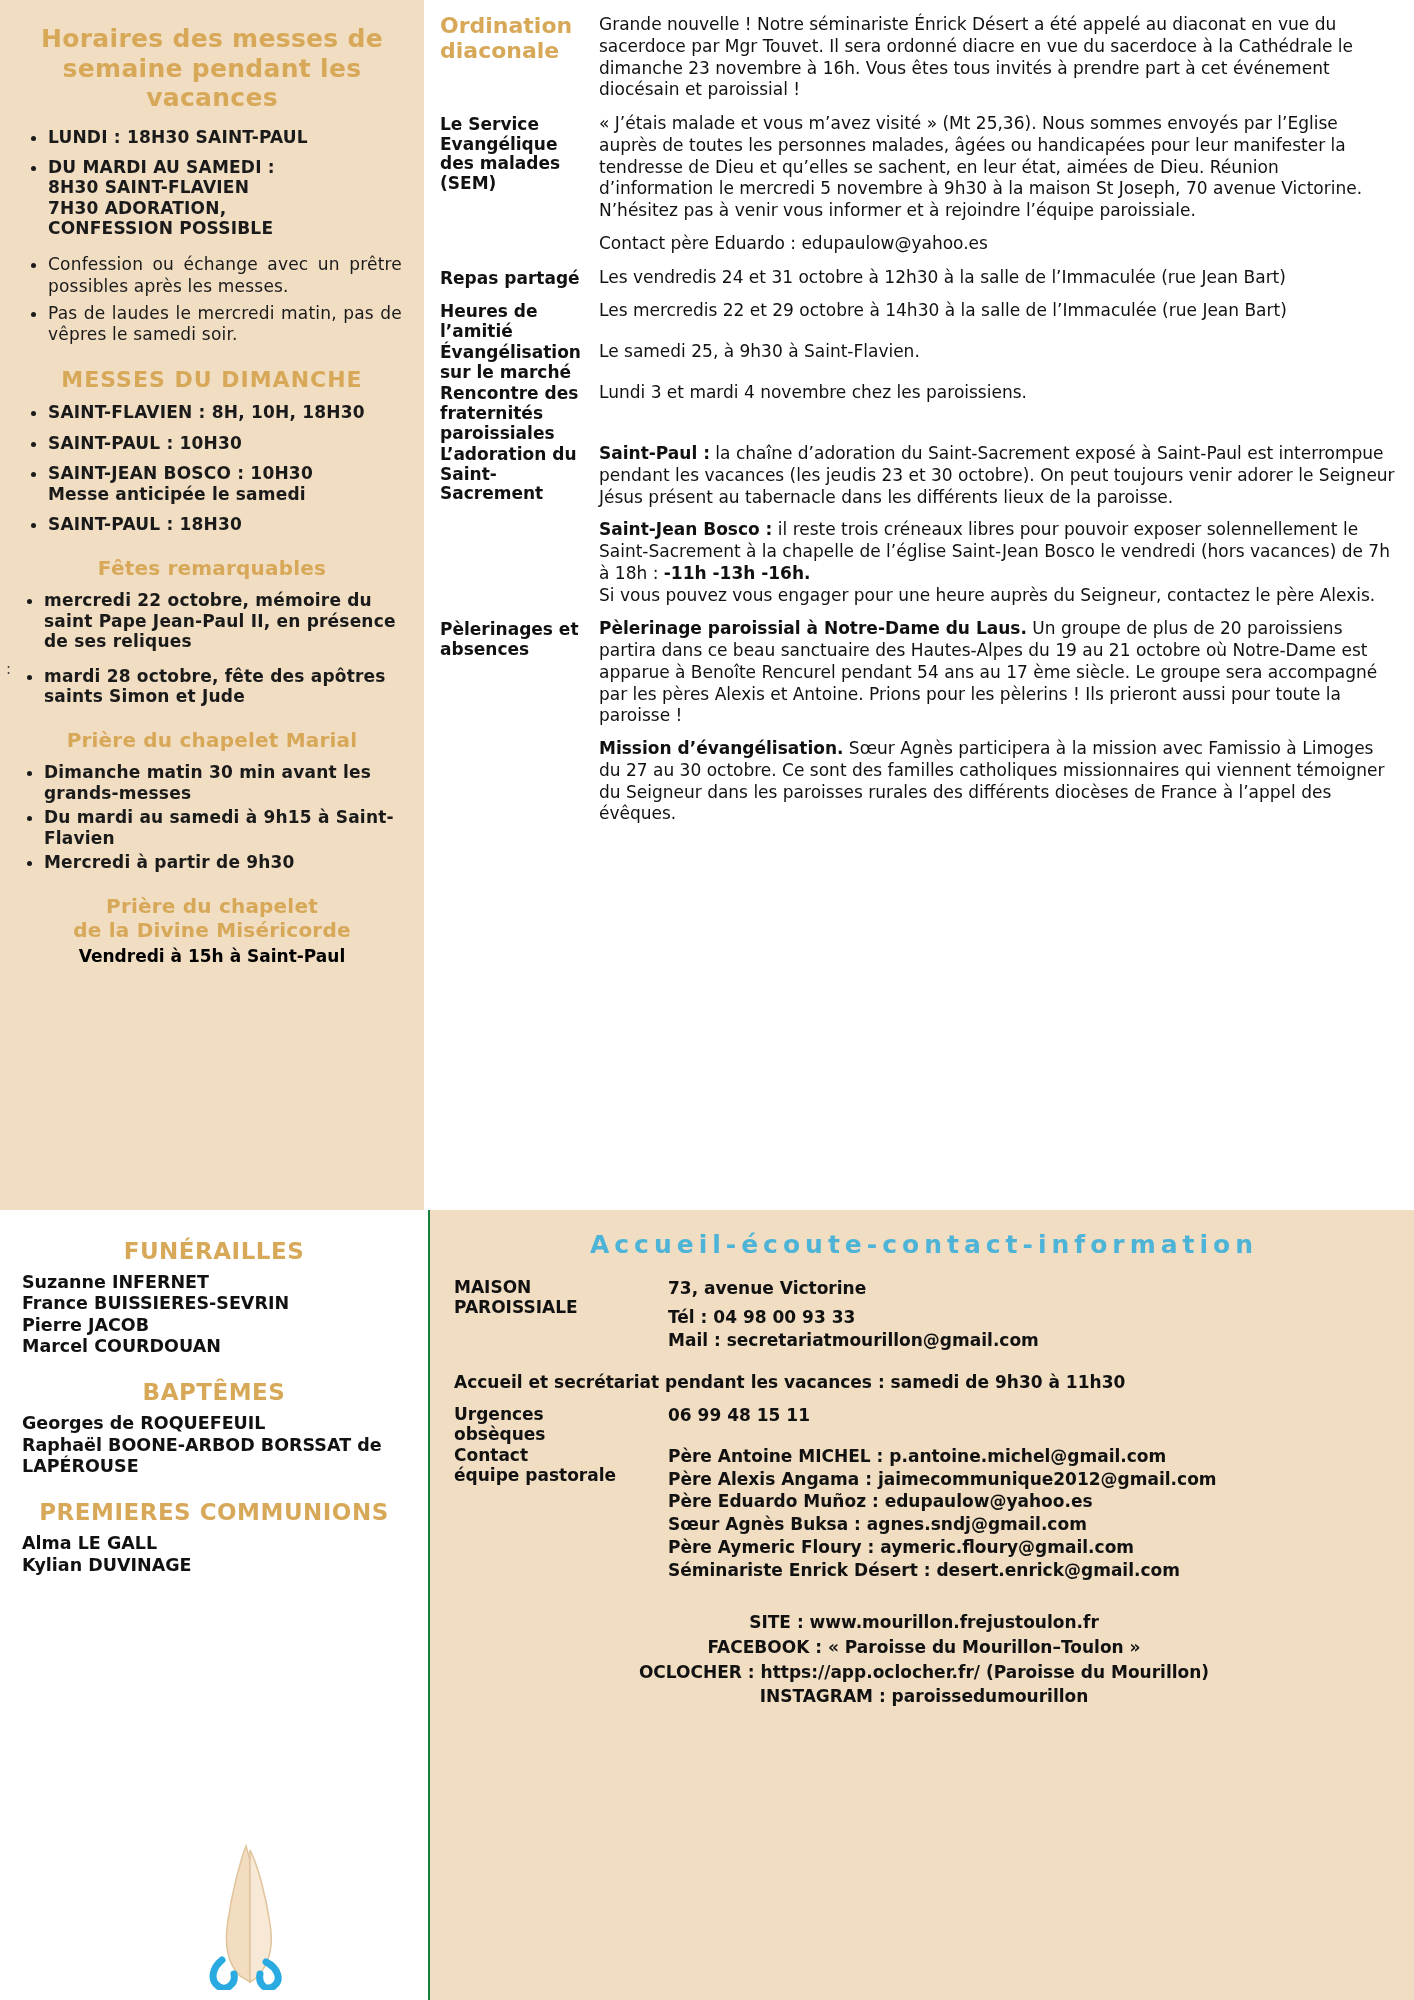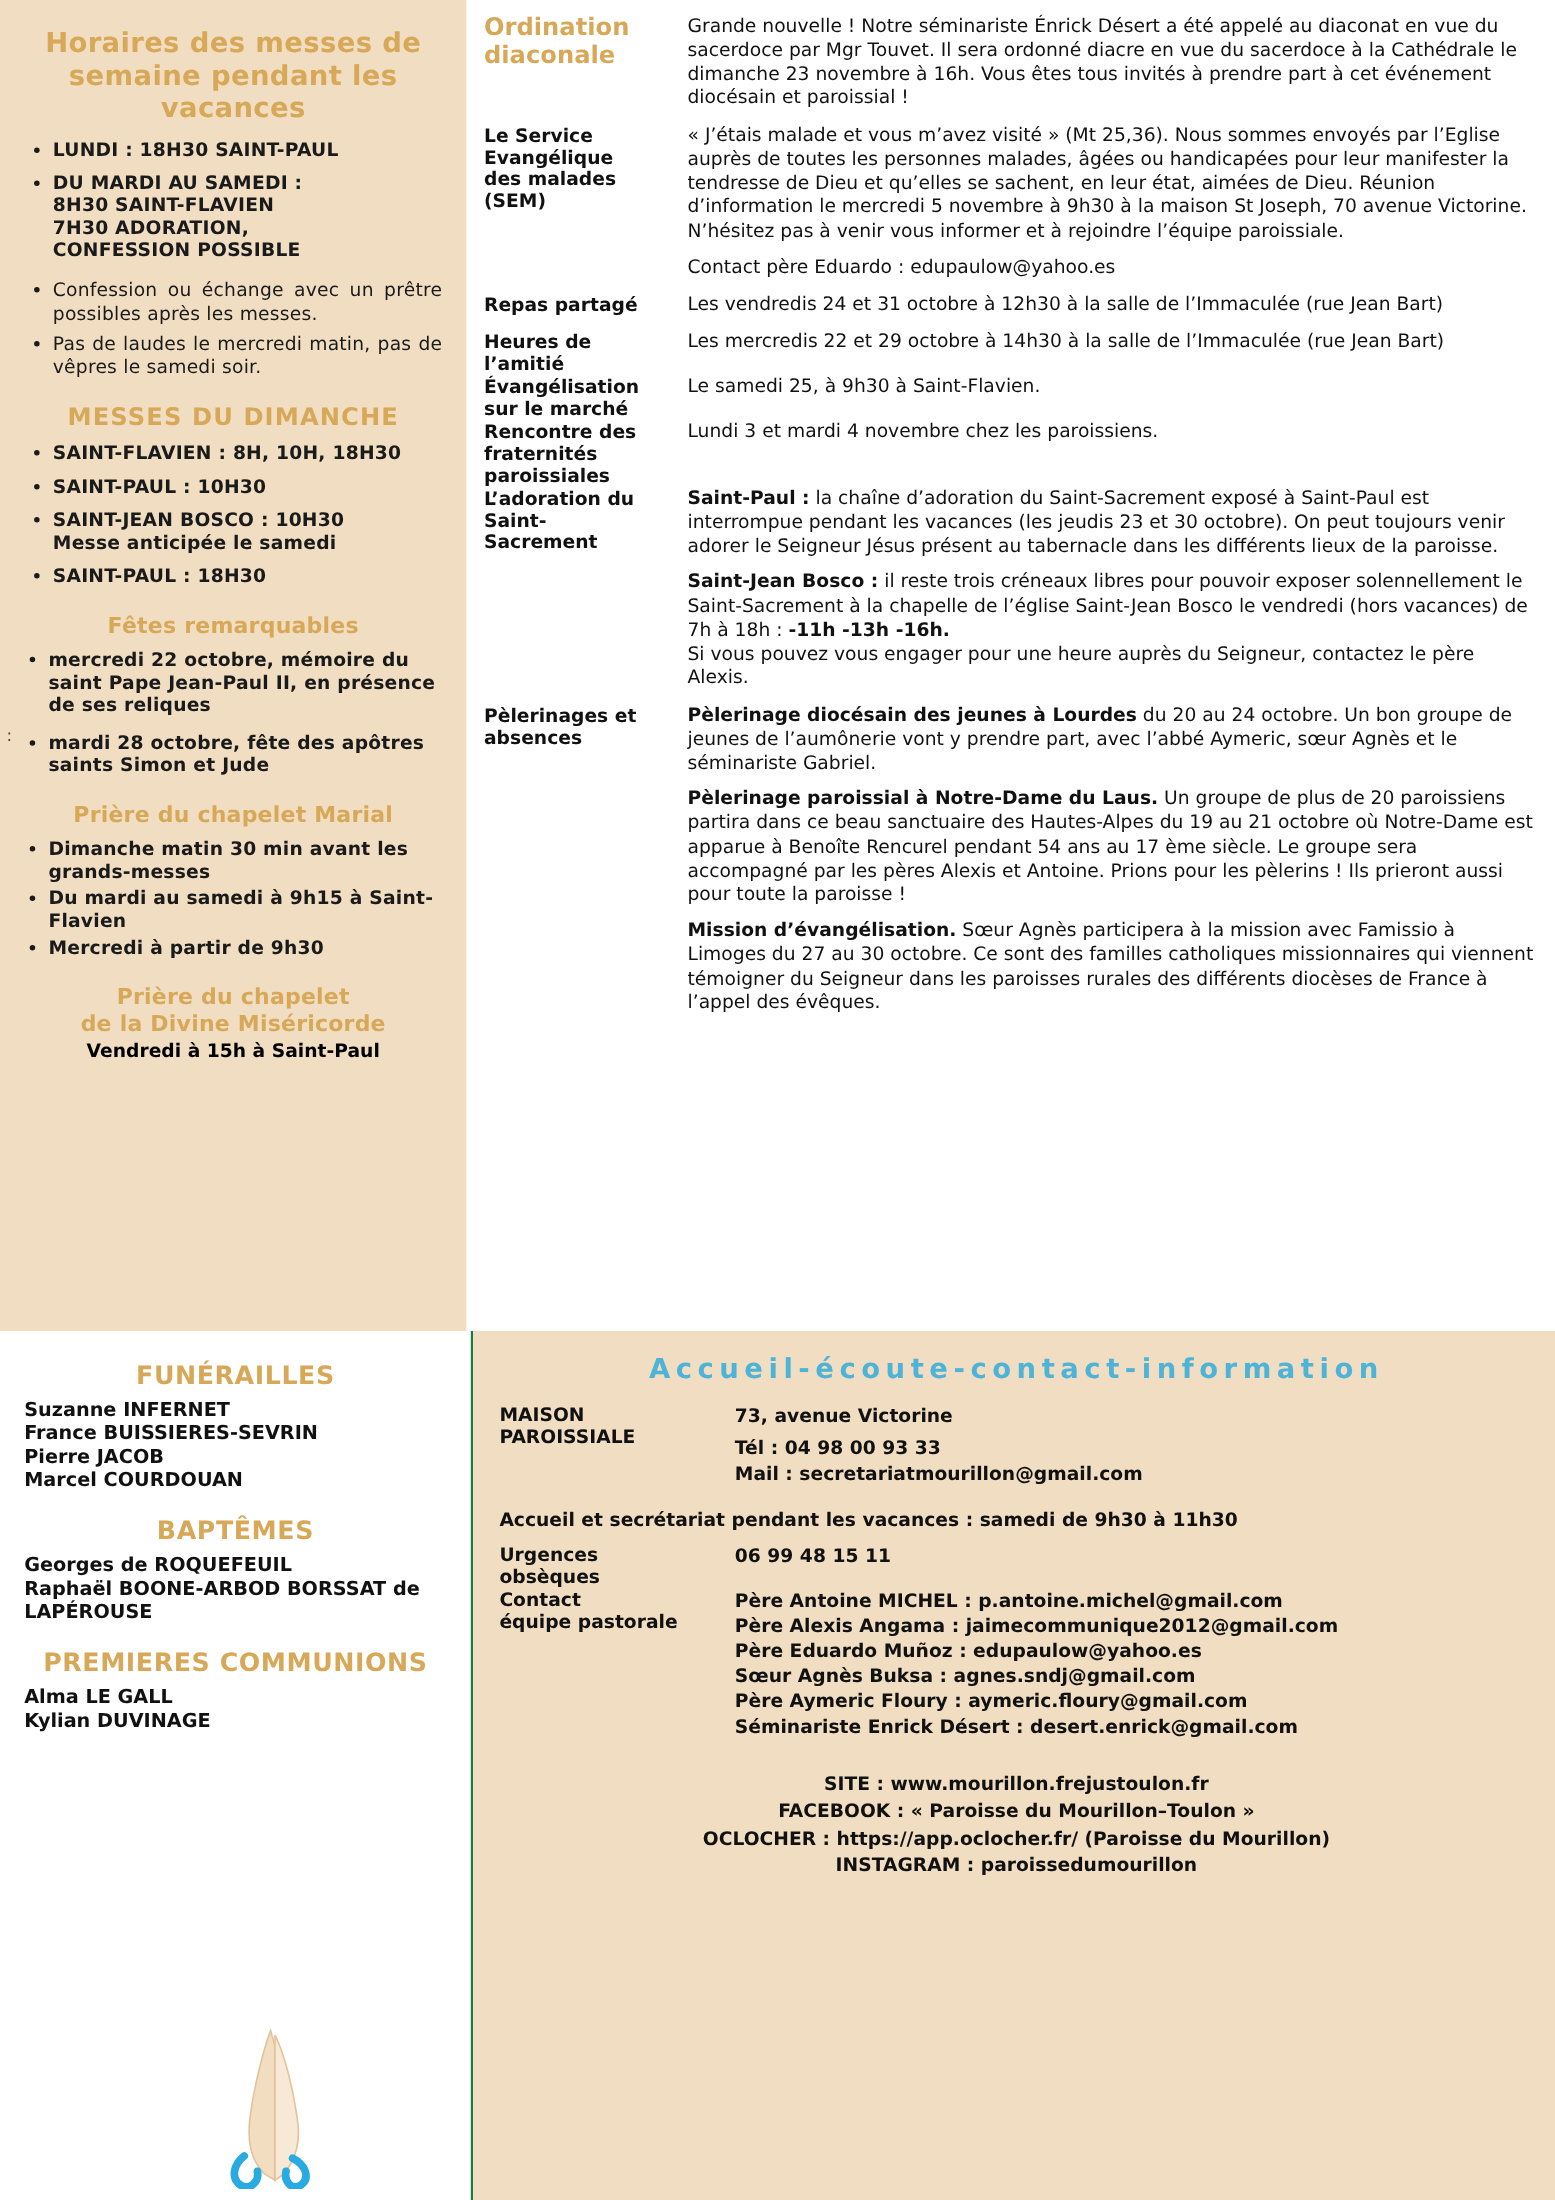--- a/index.html
+++ b/index.html
@@ -93,21 +93,21 @@
   .mid-title {
     color: #d8a859;
     font-weight: bold;
     font-size: 22px;
     line-height: 1.12;
     margin-bottom: 8px;
   }
   .grid {
     display: grid;
     grid-template-columns: 155px 1fr;
-    column-gap: 30px;
+    column-gap: 4px;
   }
   .lbl {
     font-weight: bold;
     font-size: 17px;
     line-height: 1.15;
     color: #111;
     padding-top: 2px;
   }
   .txt {
     font-size: 17px;
@@ -314,23 +314,20 @@
               <span class="b">Saint-Jean Bosco :</span><span> il reste trois créneaux libres pour pouvoir exposer solennellement le Saint-Sacrement à la chapelle de l’église Saint-Jean Bosco le vendredi (hors vacances) de 7h à 18h : </span><span class="b">-11h -13h -16h.</span><br>
               <span>Si vous pouvez vous engager pour une heure auprès du Seigneur, contactez le père Alexis.</span>
             </p>
           </div>
         </div>
 
         <div class="grid">
           <div class="lbl"><span>Pèlerinages et absences</span></div>
           <div class="txt">
             <p>
-              <span class="b">Pèlerinage diocésain des jeunes à Lourdes</span><span> du 20 au 24 octobre. Un bon groupe de jeunes de l’aumônerie vont y prendre part, avec l’abbé Aymeric, sœur Agnès et le séminariste Gabriel.</span>
-            </p>
-            <p>
               <span class="b">Pèlerinage paroissial à Notre-Dame du Laus.</span><span> Un groupe de plus de 20 paroissiens partira dans ce beau sanctuaire des Hautes-Alpes du 19 au 21 octobre où Notre-Dame est apparue à Benoîte Rencurel pendant 54 ans au 17 ème siècle. Le groupe sera accompagné par les pères Alexis et Antoine. Prions pour les pèlerins ! Ils prieront aussi pour toute la paroisse !</span>
             </p>
             <p>
               <span class="b">Mission d’évangélisation.</span><span> Sœur Agnès participera à la mission avec Famissio à Limoges du 27 au 30 octobre. Ce sont des familles catholiques missionnaires qui viennent témoigner du Seigneur dans les paroisses rurales des différents diocèses de France à l’appel des évêques.</span>
             </p>
           </div>
         </div>
       </div>
     </div>
   </div>

